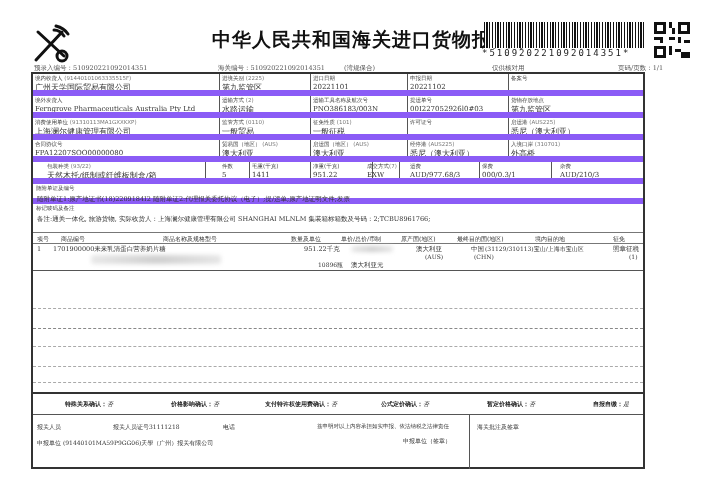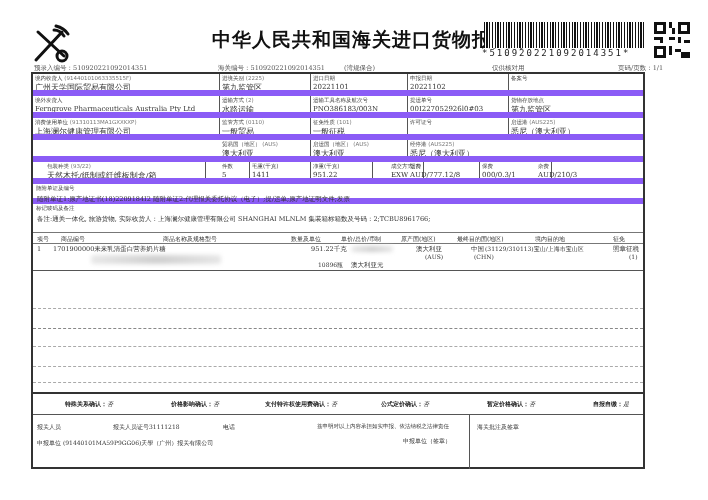--- a/index.html
+++ b/index.html
@@ -150,64 +150,72 @@
       <div class="lbl">许可证号</div>
       <div class="val"></div>
     </div>
     <div class="cell" style="left:476px;width:136px">
       <div class="lbl"><span>启运港</span> <span class="code">(AUS225)</span></div>
       <div class="val big">悉尼（澳大利亚）</div>
     </div>
   </div>
 
   <div class="row" style="top:66px;height:22px">
+    <div class="cell" style="left:0;width:187px">
+      <div class="lbl">合同协议号</div>
+      <div class="val">FPA12207SOO00000080</div>
+    </div>
     <div class="cell" style="left:187px;width:91px">
       <div class="lbl"><span>贸易国（地区）</span> <span class="code">(AUS)</span></div>
       <div class="val big">澳大利亚</div>
     </div>
     <div class="cell" style="left:278px;width:97px">
       <div class="lbl"><span>启运国（地区）</span> <span class="code">(AUS)</span></div>
       <div class="val big">澳大利亚</div>
     </div>
     <div class="cell" style="left:375px;width:101px">
       <div class="lbl"><span>经停港</span> <span class="code">(AUS225)</span></div>
       <div class="val big">悉尼（澳大利亚）</div>
+    </div>
+    <div class="cell" style="left:476px;width:136px">
+      <div class="lbl"><span>入境口岸</span> <span class="code">(310701)</span></div>
+      <div class="val big">外高桥</div>
     </div>
   </div>
 
   <div class="row" style="top:88px;height:22px">
     <div class="cell" style="left:12px;width:161px">
       <div class="lbl"><span>包装种类</span> <span class="code">(93/22)</span></div>
       <div class="val big">天然木托/纸制或纤维板制盒/箱</div>
     </div>
     <div class="cell" style="left:187px;width:30px">
       <div class="lbl">件数</div>
       <div class="val">5</div>
     </div>
     <div class="cell" style="left:217px;width:61px">
       <div class="lbl">毛重(千克)</div>
       <div class="val">1411</div>
     </div>
     <div class="cell" style="left:278px;width:62px">
       <div class="lbl">净重(千克)</div>
       <div class="val">951.22</div>
     </div>
-    <div class="cell" style="left:356px;width:35px">
+    <div class="cell" style="left:332px;width:35px">
       <div class="lbl"><span>成交方式</span><span class="code">(7)</span></div>
       <div class="val">EXW</div>
     </div>
     <div class="cell" style="left:375px;width:72px">
       <div class="lbl">运费</div>
-      <div class="val">AUD/777.12/8</div>
+      <div class="val">AUD/977.68/3</div>
     </div>
     <div class="cell" style="left:447px;width:72px">
       <div class="lbl">保费</div>
       <div class="val">000/0.3/1</div>
     </div>
-    <div class="cell" style="left:503px;width:93px">
+    <div class="cell" style="left:525px;width:93px">
       <div class="lbl">杂费</div>
       <div class="val">AUD/210/3</div>
     </div>
   </div>
 
   <div class="row" style="top:110px;height:20px">
     <div class="lbl" style="padding:1px 3px">随附单证及编号</div>
     <div class="full">随附单证1:原产地证书(18)2209184I2 随附单证2:代理报关委托协议（电子）;提/运单;原产地证明文件;发票</div>
   </div>
 
@@ -225,21 +233,21 @@
     <span style="left:368px;top:2px">原产国(地区)</span>
     <span style="left:424px;top:2px">最终目的国(地区)</span>
     <span style="left:502px;top:2px">境内目的地</span>
     <span style="left:580px;top:2px">征免</span>
   </div>
 
   <div class="goods-row" style="top:169px;height:28px;border-top:1px solid #777;border-bottom:1px solid #555">
     <span style="left:4px;top:1px">1</span>
     <span style="left:20px;top:1px">1701900000未来乳清蛋白营养奶片糖</span>
     <div class="blur" style="left:58px;top:11px;width:130px;height:9px"></div>
-    <span style="left:278px;top:1px">951.22千克</span>
+    <span style="left:271px;top:1px">951.22千克</span>
     <span style="left:285px;top:17px;font-size:6px">10896瓶</span>
     <div class="blur" style="left:318px;top:2px;width:42px;height:6px"></div>
     <span style="left:318px;top:17px">澳大利亚元</span>
     <span style="left:383px;top:1px">澳大利亚</span>
     <span style="left:392px;top:9px;font-size:6px">(AUS)</span>
     <span style="left:438px;top:1px">中国</span>
     <span style="left:441px;top:9px;font-size:6px">(CHN)</span>
     <span style="left:452px;top:1px;font-size:6px">(31129/310113)宝山/上海市宝山区</span>
     <span style="left:580px;top:1px">照章征税</span>
     <span style="left:596px;top:9px;font-size:6px">(1)</span>

